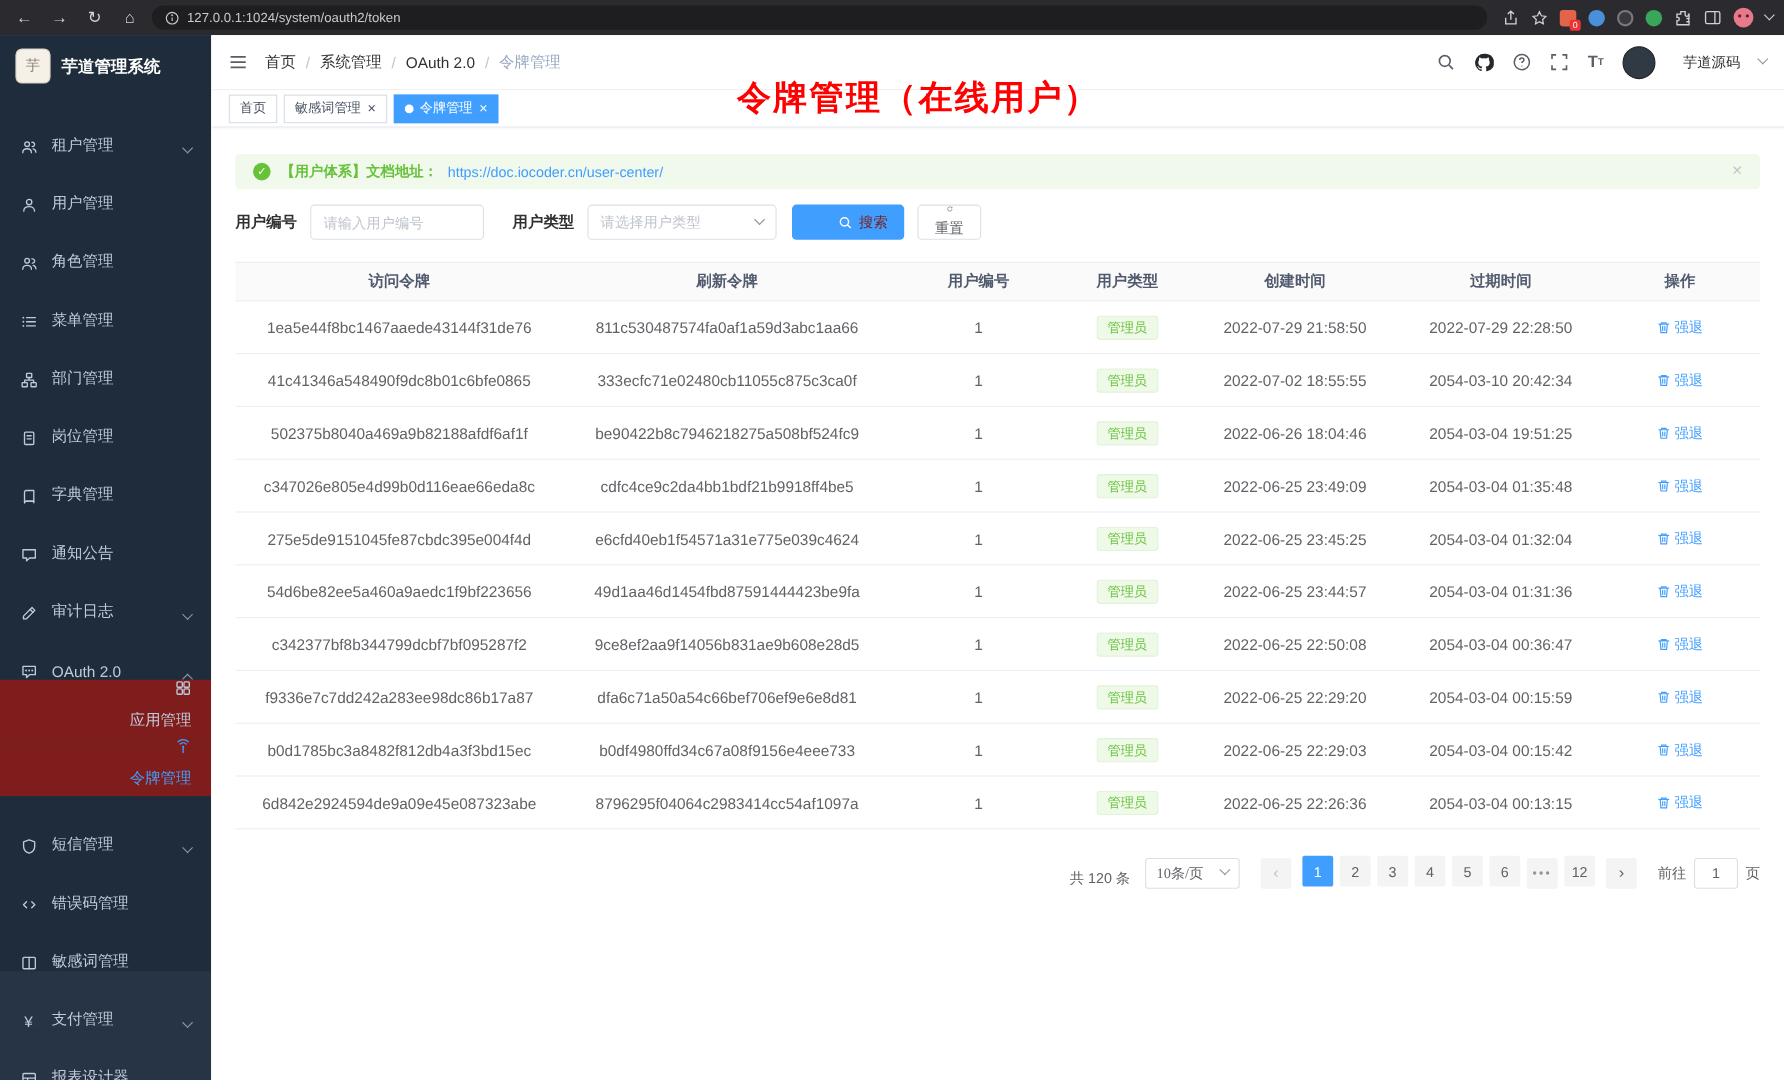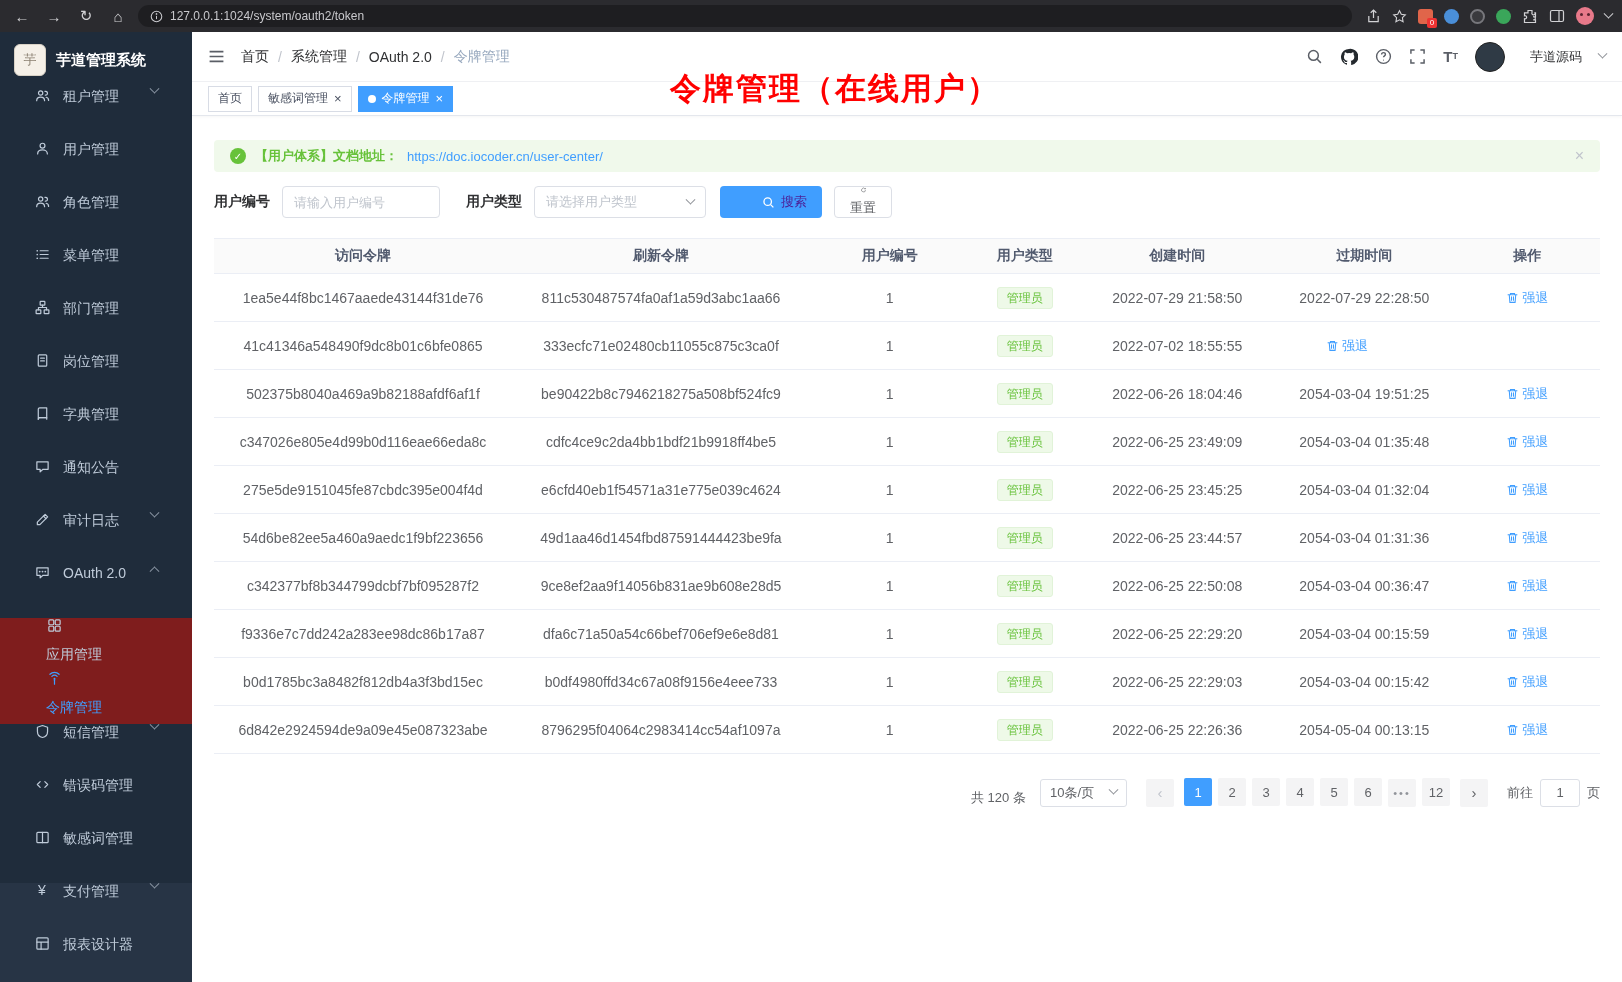--- a/index.html
+++ b/index.html
@@ -31,21 +31,21 @@
   
   .app { display:flex; height:950px; }
 
   
   .sidebar { width:192px; background:#273445; display:flex; flex-direction:column; flex-shrink:0; color:#bfcbd9; }
   .logo-row { height:56px; display:flex; align-items:center; padding:0 14px; gap:10px; background:#1f2c3b; flex:0 0 auto; }
   .logo-img { width:32px; height:32px; border-radius:6px; background:#f5f0e8; border:1px solid #d9d2c6;
               display:flex; align-items:center; justify-content:center; font-size:13px; color:#8a7f70; }
   .logo-title { color:#fff; font-size:15px; font-weight:700; white-space:nowrap; }
   .menu { flex:1; overflow:hidden; display:flex; flex-direction:column; }
-  .menu-item { height:53px; display:flex; align-items:flex-start; padding:0 34px; gap:13px; font-size:14px;
+  .menu-item { height:53px; display:flex; align-items:flex-end; padding:0 18px; gap:13px; font-size:14px;
                cursor:pointer; background:#1f2c3b; flex:0 0 auto; }
   .menu-item.sub { background:#7f1d1d; padding-left:46px;flex-direction:column; }
   .menu-item.sec2 { background:#273445; }
   .menu-item.active { color:#409EFF; }
   .mi-icon { width:16px; display:flex; align-items:center; justify-content:center; flex:0 0 auto; }
   .mi-label { flex:1; white-space:nowrap; }
   .mi-arrow { width:7px; height:7px; border-right:1.4px solid #8a96a3; border-bottom:1.4px solid #8a96a3;
               transform:rotate(45deg) translate(-2px,-2px); flex:0 0 auto; }
   .mi-arrow.up { transform:rotate(-135deg) translate(-2px,-2px); }
   .txt-ic { font-size:14px; line-height:1; }
@@ -93,41 +93,41 @@
   .f-label { font-size:14px; color:#303133; font-weight:700; margin-right:12px; }
   .f-input { width:158px; height:32px; border:1px solid #dcdfe6; border-radius:4px; padding:0 11px;
              font-size:13px; color:#606266; outline:none; }
   .f-input::placeholder { color:#bfc4cc; }
   .f-gap { width:26px; }
   .f-select { width:172px; height:32px; border:1px solid #dcdfe6; border-radius:4px; display:flex;
               align-items:center; justify-content:space-between; padding:0 11px; color:#bfc4cc;
               font-size:13px; cursor:pointer; background:#fff; }
   .btn { height:32px; border-radius:4px; padding:0 15px; font-size:13px; display:inline-flex;
          align-items:center; gap:6px; cursor:pointer; border:none; font-family:inherit; }
-  .btn-primary { background:#409EFF; color:#4c1d95; margin-left:14px;padding-left:42px; }
+  .btn-primary { background:#409EFF; color:#7f1d1d; margin-left:14px;padding-left:42px; }
   .btn-plain { background:#fff; color:#606266; border:1px solid #dcdfe6; margin-left:12px;flex-direction:column; }
 
   
   .table { width:100%; }
   .thead { display:flex; background:#fafafa; border-top:1px solid #ebeef5; border-bottom:1px solid #ebeef5; height:36px; }
   .th { font-size:14px; color:#515a6e; font-weight:700; display:flex; align-items:center; justify-content:center; }
   .tr { display:flex; border-bottom:1px solid #ebeef5; height:48px; }
   .td { font-size:14px; color:#606266; display:flex; align-items:center; justify-content:center; overflow:hidden; }
   .c0 { width:21.5%; } .c1 { width:21.5%; } .c2 { width:11.5%; } .c3 { width:8%; }
   .c4 { width:14%;text-align:right; } .c5 { width:13%; } .c6 { width:10.5%; }
   .tag-success { background:#eef9e8; border:1px solid #e1f3d8; color:#67c23a; font-size:12px;
                  padding:2px 9px; border-radius:3px; line-height:16px; }
   .link-action { color:#409EFF; font-size:13px; display:inline-flex; align-items:center; gap:3px; cursor:pointer; }
 
   
   .pagination { display:flex; align-items:flex-end; justify-content:flex-end; margin-top:24px;
                 font-size:13px; color:#606266; gap:4px; }
   .pg-total { margin-right:10px; }
   .pg-size { height:28px; border:1px solid #dcdfe6; border-radius:3px; display:flex; align-items:center;
-             gap:16px; padding:0 9px; color:#606266; cursor:pointer; margin-right:12px; background:#fff; }
+             gap:16px; padding:0 9px; color:#606266; cursor:pointer; margin-right:12px; background:#fff;font-family:Liberation Serif, serif; }
   .page-btn { min-width:28px; height:28px; background:#f4f4f5; border-radius:2px; display:inline-flex;
               align-items:center; justify-content:center; margin:0 3px; font-size:13px; color:#606266;
               cursor:pointer; padding:0 4px; }
   .page-btn.active { background:#409EFF; color:#fff; }
   .page-btn.more { letter-spacing:2px; font-size:11px; color:#909399; }
   .page-btn.nav { font-size:15px; }
   .page-btn.disabled { color:#c0c4cc; cursor:default; }
   .pg-goto { display:flex; align-items:center; gap:7px; margin-left:12px; }
   .goto-input { width:40px; height:28px; border:1px solid #dcdfe6; border-radius:3px; text-align:center;
                 font-size:13px; color:#606266; outline:none; }
@@ -490,20 +490,21 @@
       </div>
     </div>
             <div class="tr">
       <div class="td c0">41c41346a548490f9dc8b01c6bfe0865</div>
       <div class="td c1">333ecfc71e02480cb11055c875c3ca0f</div>
       <div class="td c2">1</div>
       <div class="td c3">
         <span class="tag-success">管理员</span>
       </div>
       <div class="td c4">2022-07-02 18:55:55</div>
+      <div class="td c5">2054-03-10 20:42:34</div>
       <div class="td c6">
         <span class="link-action">
           <span>
                     <svg width="13" height="13" viewBox="0 0 16 16" fill="none" stroke="currentColor" stroke-width="1.3" stroke-linecap="round">
                       <path d="M2.5 4.5h11M5.5 4.5V3h5v1.5M4 4.5l.8 9.5h6.4l.8-9.5M6.8 7v4.5M9.2 7v4.5"></path>
                     </svg>
                   </span>强退
         </span>
       </div>
     </div>
@@ -641,21 +642,21 @@
       </div>
     </div>
             <div class="tr">
       <div class="td c0">6d842e2924594de9a09e45e087323abe</div>
       <div class="td c1">8796295f04064c2983414cc54af1097a</div>
       <div class="td c2">1</div>
       <div class="td c3">
         <span class="tag-success">管理员</span>
       </div>
       <div class="td c4">2022-06-25 22:26:36</div>
-      <div class="td c5">2054-05-04 00:13:15</div>
+      <div class="td c5">2054-03-04 00:13:15</div>
       <div class="td c6">
         <span class="link-action">
           <span>
                     <svg width="13" height="13" viewBox="0 0 16 16" fill="none" stroke="currentColor" stroke-width="1.3" stroke-linecap="round">
                       <path d="M2.5 4.5h11M5.5 4.5V3h5v1.5M4 4.5l.8 9.5h6.4l.8-9.5M6.8 7v4.5M9.2 7v4.5"></path>
                     </svg>
                   </span>强退
         </span>
       </div>
     </div>

